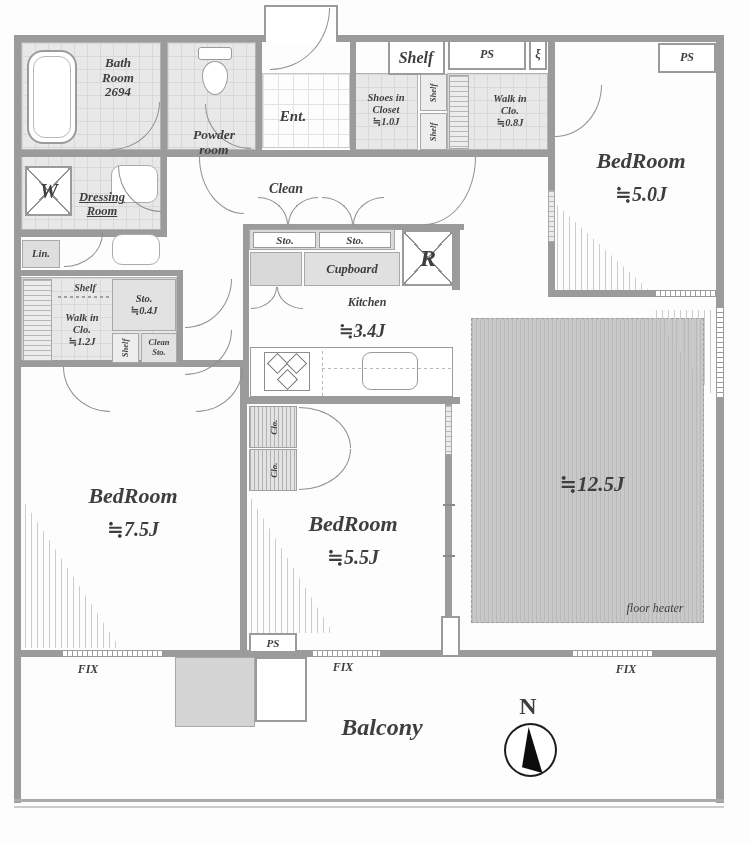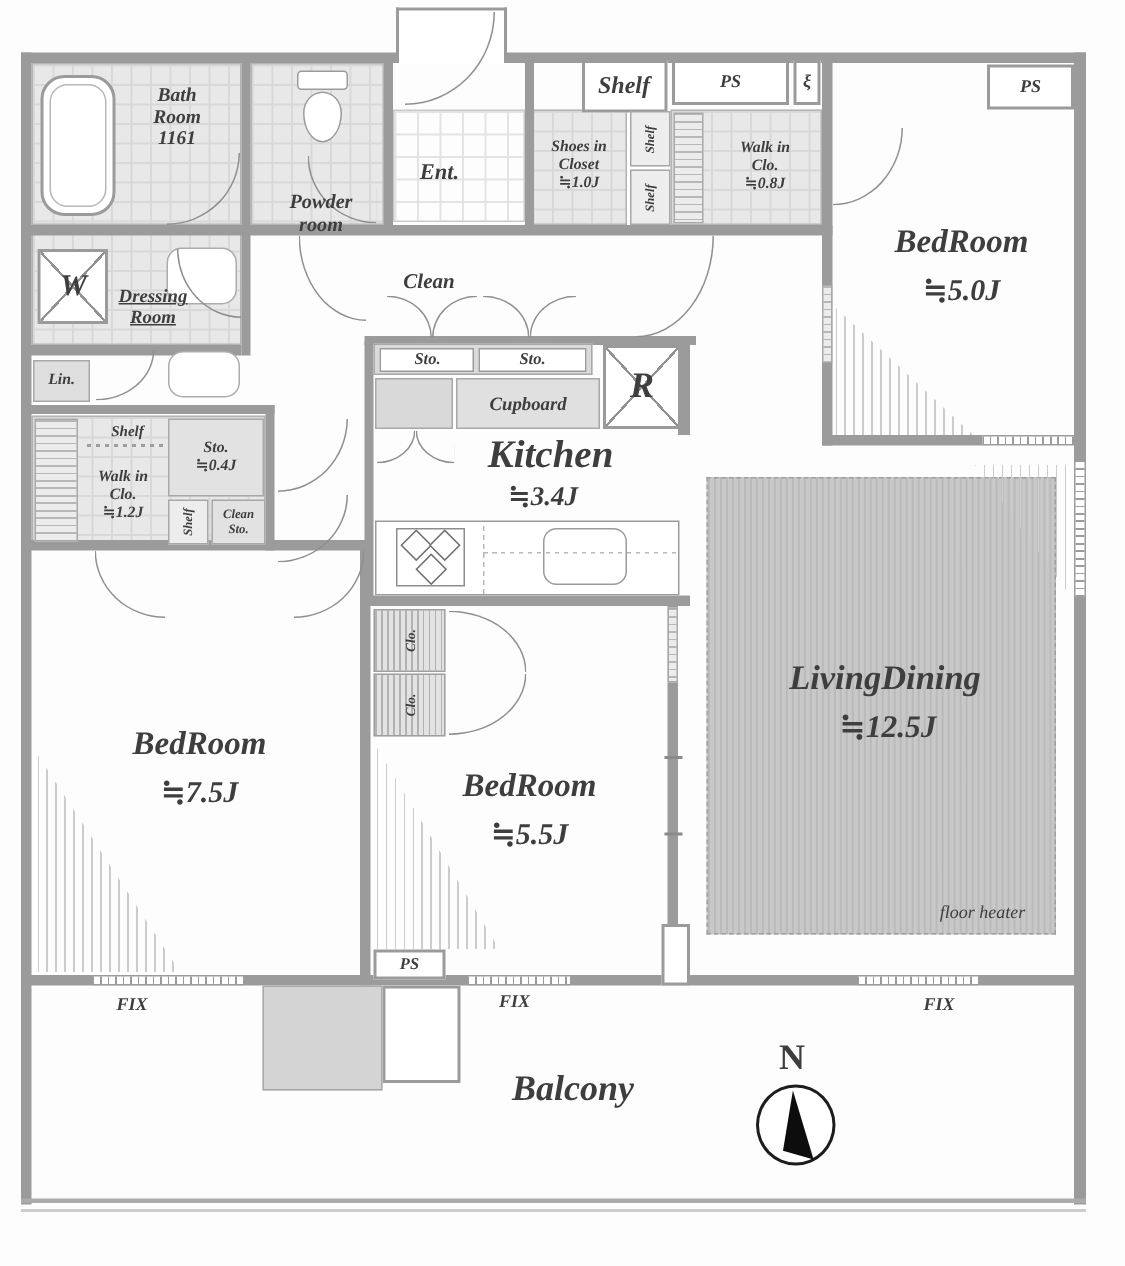--- a/index.html
+++ b/index.html
@@ -162,21 +162,21 @@
 Sto.</div>
   <div class="abs arc arc-br" style="left:185px;top:279px;width:47px;height:49px;"></div>
   <div class="abs arc arc-br" style="left:185px;top:330px;width:47px;height:45px;"></div>
 
   <div class="abs lbl ctr" style="left:286px;top:189px;font-size:14px;">Clean</div>
   <div class="abs lbl ctr" style="left:293px;top:116px;font-size:15px;">Ent.</div>
   <div class="abs lbl ctr" style="left:214px;top:126px;font-size:13.5px;margin-top:16px;">Powder
 room</div>
   <div class="abs lbl ctr" style="left:118px;top:78px;font-size:13px;">Bath
 Room
-1161</div>
+2694</div>
   <div class="abs lbl ctr" style="left:102px;top:204px;font-size:12.5px;text-decoration:underline;">Dressing
 Room</div>
   <div class="abs arc arc-bl" style="left:199px;top:157px;width:45px;height:57px;"></div>
   <div class="abs arc arc-tr" style="left:258px;top:197px;width:30px;height:28px;"></div>
   <div class="abs arc arc-tl" style="left:288px;top:197px;width:30px;height:28px;"></div>
   <div class="abs arc arc-tr" style="left:322px;top:197px;width:31px;height:28px;"></div>
   <div class="abs arc arc-tl" style="left:353px;top:197px;width:31px;height:28px;"></div>
   <div class="abs arc arc-br" style="left:424px;top:157px;width:52px;height:68px;"></div>
 
   <div class="abs pgrey" style="left:249px;top:229px;width:146px;height:21px;background:#dadada;"></div>
@@ -184,21 +184,21 @@
   <div class="abs lbl ctr" style="left:285px;top:240px;font-size:11px;">Sto.</div>
   <div class="abs wbox" style="left:319px;top:232px;width:72px;height:16px;border-width:1.5px;"></div>
   <div class="abs lbl ctr" style="left:355px;top:240px;font-size:11px;">Sto.</div>
   <div class="abs pgrey" style="left:250px;top:252px;width:52px;height:34px;background:#d9d9d9;"></div>
   <div class="abs pgrey" style="left:304px;top:252px;width:96px;height:34px;background:#e0e0e0;"></div>
   <div class="abs lbl ctr" style="left:352px;top:269px;font-size:12.5px;">Cupboard</div>
   <div class="abs arc arc-br" style="left:251px;top:287px;width:26px;height:22px;"></div>
   <div class="abs arc arc-bl" style="left:277px;top:287px;width:26px;height:22px;"></div>
   <div class="abs xbox" style="left:402px;top:230px;width:52px;height:56px;"></div>
   <div class="abs lbl ctr" style="left:428px;top:258px;font-size:24px;">R</div>
-  <div class="abs lbl ctr" style="left:367px;top:303px;font-size:26px;">Kitchen</div>
+  <div class="abs lbl ctr" style="left:367px;top:303px;font-size:12px;">Kitchen</div>
   <div class="abs lbl ctr" style="left:362px;top:331px;font-size:18px;">≒3.4J</div>
   <div class="abs" style="left:250px;top:347px;width:203px;height:50px;background:#fff;border:1.5px solid #9b9b9b;"></div>
   <div class="abs" style="left:264px;top:352px;width:46px;height:39px;border:1.5px solid #8d8d8d;background:#fff;"></div>
   <div class="burner" style="left:270px;top:356px;"></div>
   <div class="burner" style="left:289px;top:356px;"></div>
   <div class="burner" style="left:280px;top:372px;"></div>
   <div class="abs" style="left:362px;top:352px;width:56px;height:38px;background:#fff;border:1.5px solid #9b9b9b;border-radius:9px;"></div>
   <div class="abs" style="left:322px;top:348px;width:1px;height:48px;background:repeating-linear-gradient(0deg,#b9b9b9 0 3px,transparent 3px 6px);"></div>
   <div class="abs" style="left:322px;top:368px;width:131px;height:1px;background:repeating-linear-gradient(90deg,#b9b9b9 0 3px,transparent 3px 6px);"></div>
 
@@ -213,21 +213,20 @@
   <div class="lbl vert" style="left:274px;top:470px;font-size:9px;">Clo.</div>
   <div class="abs arc arc-tr" style="left:299px;top:407px;width:52px;height:41px;"></div>
   <div class="abs arc arc-br" style="left:299px;top:449px;width:52px;height:41px;"></div>
   <div class="abs lbl ctr" style="left:353px;top:524px;font-size:22px;">BedRoom</div>
   <div class="abs lbl ctr" style="left:353px;top:557px;font-size:20px;">≒5.5J</div>
   <div class="abs" style="left:443px;top:504px;width:12px;height:2px;background:#8a8a8a;"></div>
   <div class="abs" style="left:443px;top:555px;width:12px;height:2px;background:#8a8a8a;"></div>
   <div class="abs wbox" style="left:249px;top:633px;width:48px;height:20px;"></div>
   <div class="abs lbl ctr" style="left:273px;top:643px;font-size:11px;">PS</div>
 
-  <div class="abs lbl ctr" style="left:590px;top:452px;font-size:23px;">LivingDining</div>
   <div class="abs lbl ctr" style="left:592px;top:485px;font-size:21px;">≒12.5J</div>
   <div class="abs lbl ctr" style="left:655px;top:609px;font-size:12px;font-weight:400;">floor heater</div>
 
   <div class="abs lbl ctr" style="left:88px;top:670px;font-size:12px;">FIX</div>
   <div class="abs lbl ctr" style="left:343px;top:668px;font-size:12px;">FIX</div>
   <div class="abs lbl ctr" style="left:626px;top:670px;font-size:12px;">FIX</div>
   <div class="abs lbl ctr" style="left:382px;top:727px;font-size:24px;">Balcony</div>
   <div class="abs lbl ctr" style="left:528px;top:706px;font-size:24px;font-style:normal;">N</div>
   <div class="abs" style="left:504px;top:723px;width:53px;height:54px;border:2px solid #1d1d1d;border-radius:50%;background:#fff;"></div>
   <div class="abs" style="left:516px;top:726px;width:30px;height:49px;background:#0d0d0d;clip-path:polygon(42% 2%, 88% 96%, 20% 84%);"></div>

